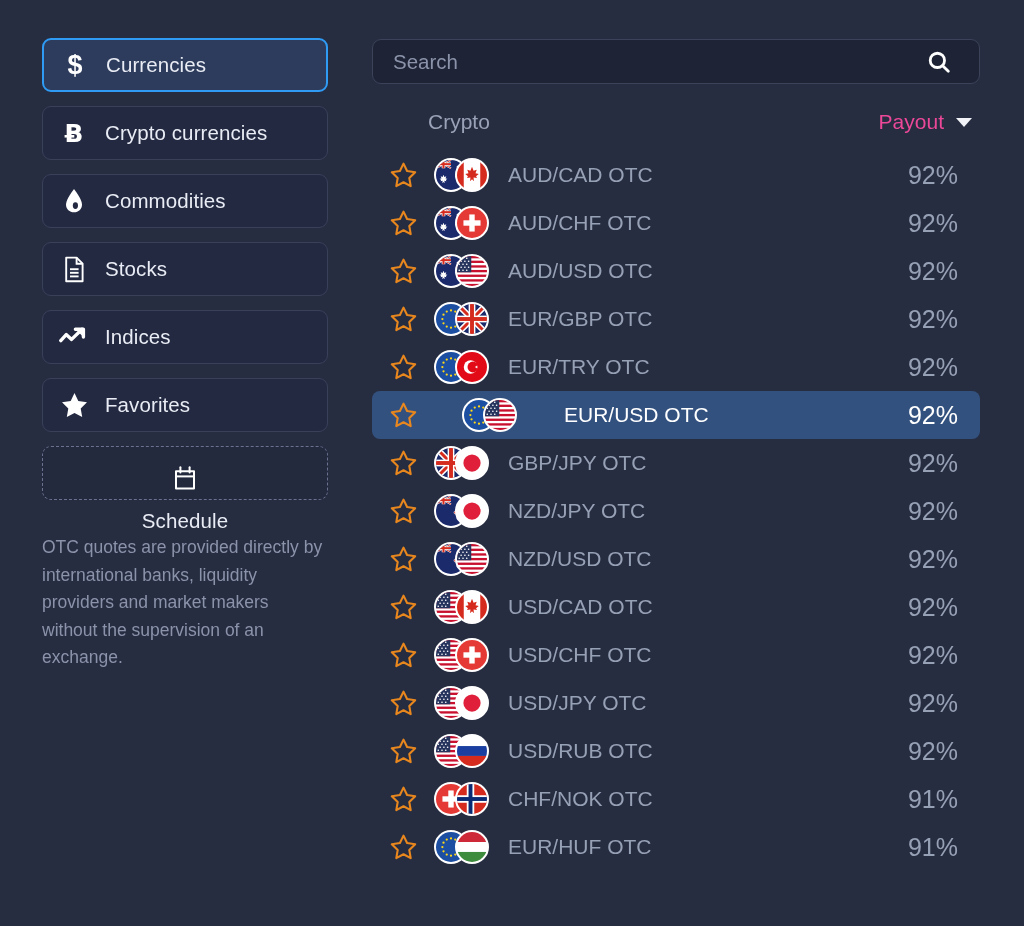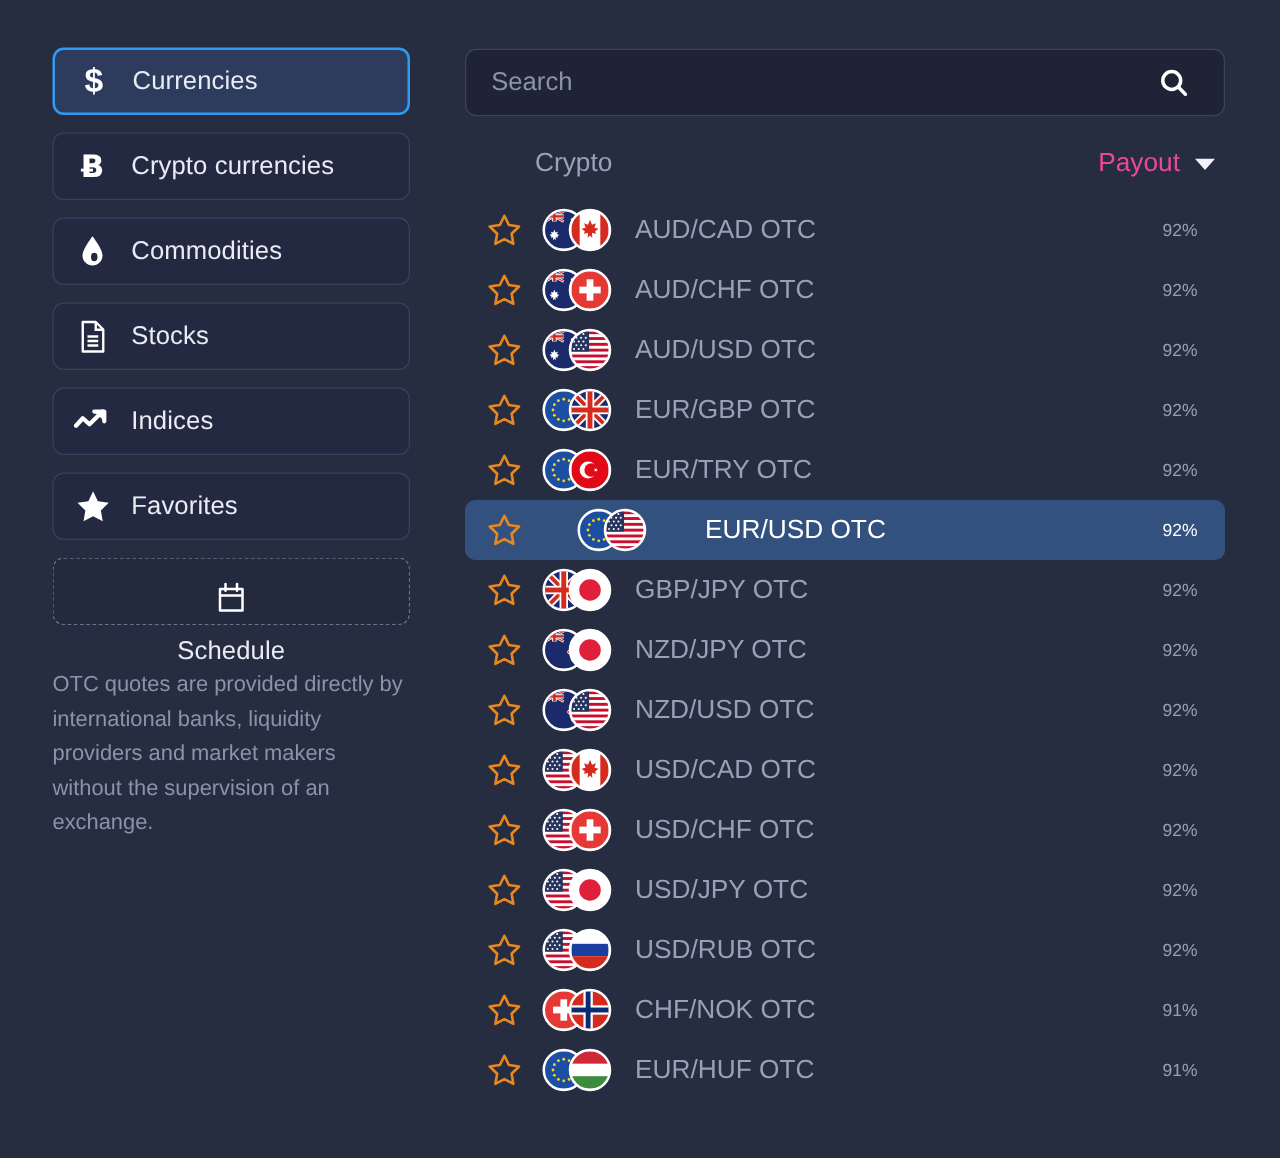--- a/index.html
+++ b/index.html
@@ -64,21 +64,21 @@
     width: 285px;
   }
 
   
   #main {
     flex: 1;
     padding: 39px 44px 0 0;
     min-width: 0;
   }
   #search-box {
-    height: 54px;
+    height: 45px;
     background: #1e2436;
     border: 1px solid #3b4259;
     border-radius: 9px;
     display: flex;
     align-items: center;
     padding: 0 27px 0 20px;
   }
   #search-input {
     flex: 1;
     background: transparent;
@@ -149,21 +149,21 @@
   .flag svg { display: block; width: 100%; height: 100%; }
   .row-name {
     flex: 1;
     color: #97a1b6;
     font-size: 21px;
     white-space: nowrap;
   }
   .row.selected .row-name { color: #ffffff; }
   .row-payout {
     color: #97a1b6;
-    font-size: 14px;
+    font-size: 25px;
     text-align: center;
   }
   .row.selected .row-payout { color: #ffffff; }
 </style>
 </head>
 <body>
 
 <div id="app">
 
   <div id="sidebar">

